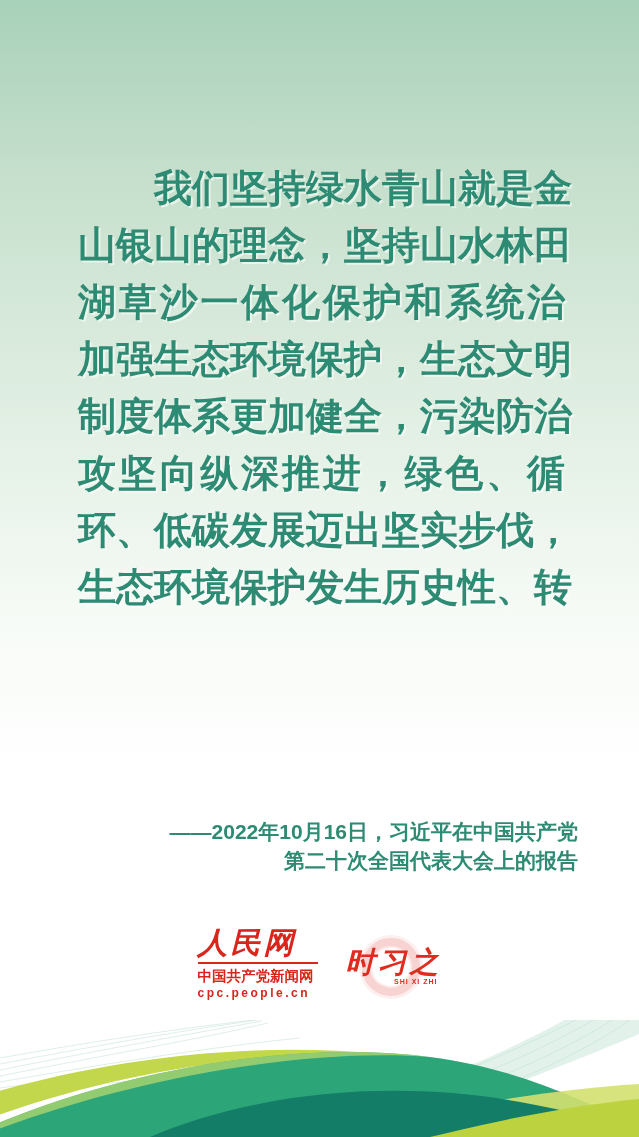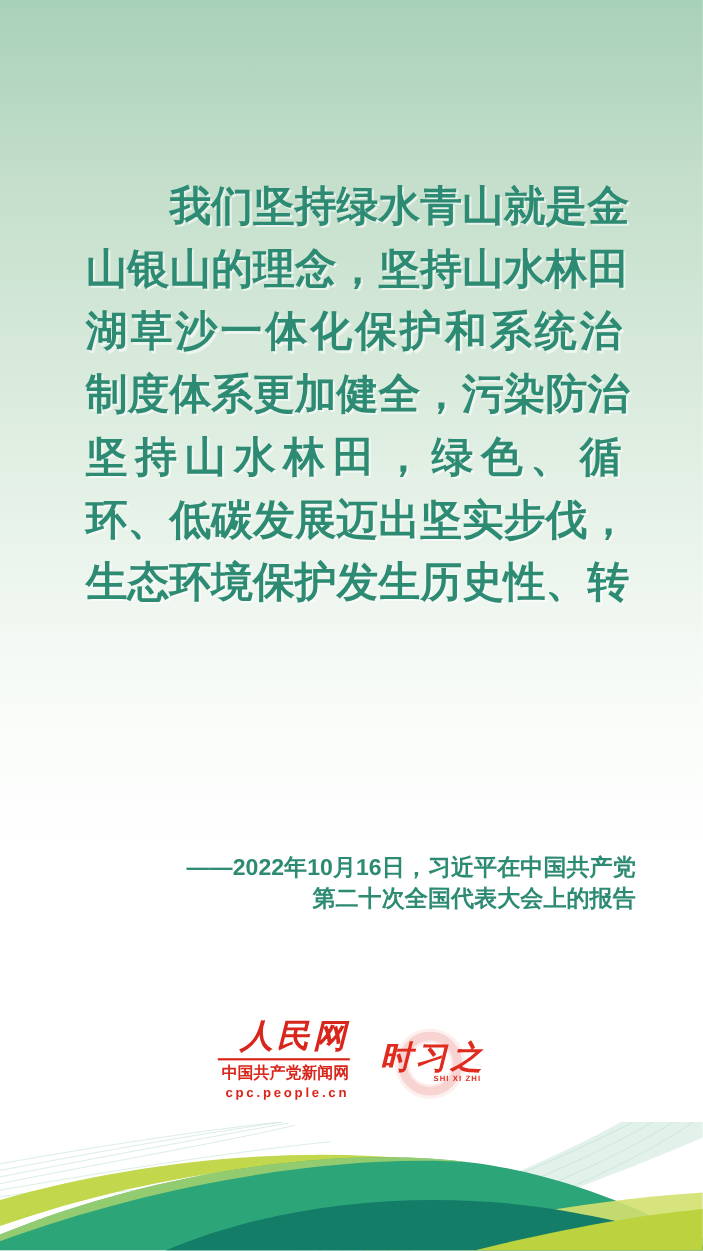--- a/index.html
+++ b/index.html
@@ -31,41 +31,41 @@
     text-align: justify;
     text-align-last: justify;
     white-space: nowrap;
   }
   .quote-line.first { padding-left: 76px; }
   .quote-line.last  { text-align-last: left; }
 
   
   .attribution {
     position: absolute;
-    top: 774px;
+    top: 817px;
     right: 61px;
     text-align: right;
     color: #2e8b73;
     font-size: 21px;
     line-height: 29px;
     font-weight: bold;
   }
 
   
   .footer-logos {
     position: absolute;
     top: 926px;
     left: 0;
     width: 100%;
     display: flex;
     justify-content: center;
     align-items: flex-start;
     gap: 20px;
   }
-  .pd-logo { width: 120px; text-align: right; color: #d9261c; }
+  .pd-logo { width: 120px; text-align: left; color: #d9261c; }
   .pd-name {
     font-family: "Liberation Serif", serif;
     font-style: italic;
     font-weight: bold;
     font-size: 30px;
     line-height: 34px;
     letter-spacing: 3px;
   }
   .pd-divider { border-top: 2px solid #d9261c; margin: 2px 0 3px 0; }
   .pd-subtitle { font-size: 14.5px; font-weight: bold; line-height: 18px; white-space: nowrap; }
@@ -111,22 +111,23 @@
 </style>
 </head>
 <body>
 
 <div class="poster">
 
   <div class="quote">
       <div class="quote-line first">我们坚持绿水青山就是金</div>
       <div class="quote-line">山银山的理念，坚持山水林田</div>
       <div class="quote-line">湖草沙一体化保护和系统治</div>
+      <div class="quote-line">加强生态环境保护，生态文明</div>
       <div class="quote-line">制度体系更加健全，污染防治</div>
-      <div class="quote-line">坚持山水林田，绿色、循</div>
+      <div class="quote-line">攻坚向纵深推进，绿色、循</div>
       <div class="quote-line">环、低碳发展迈出坚实步伐，</div>
       <div class="quote-line">生态环境保护发生历史性、转</div>
     </div>
 
   <div class="attribution">
     <div>——2022年10月16日，习近平在中国共产党</div>
     <div>第二十次全国代表大会上的报告</div>
   </div>
 
   <div class="footer-logos">

